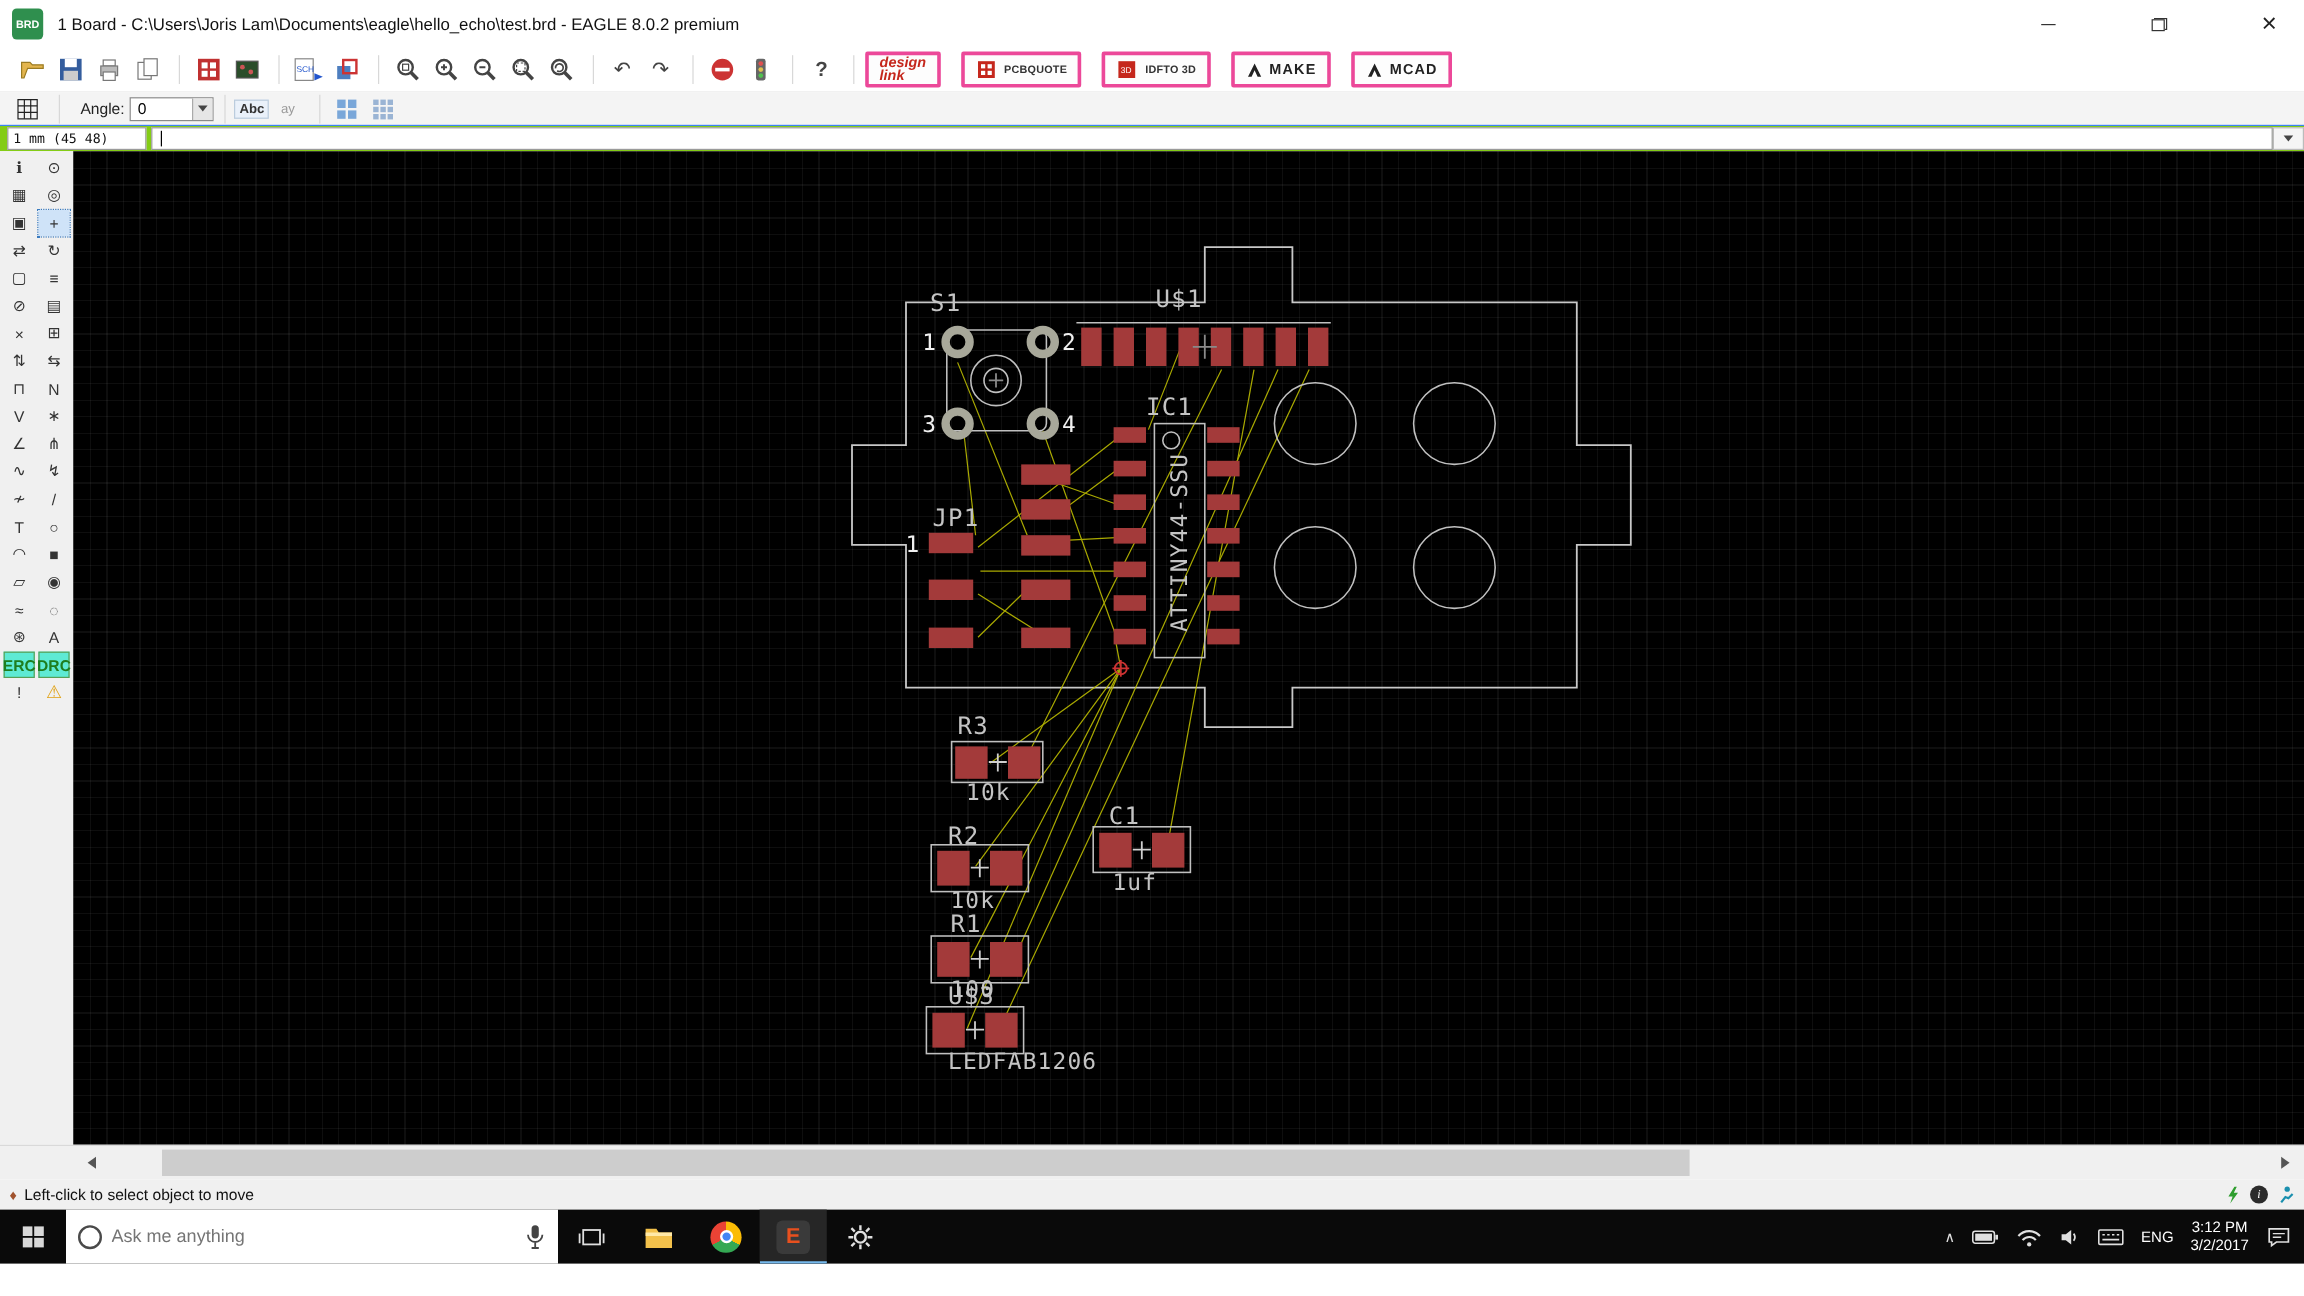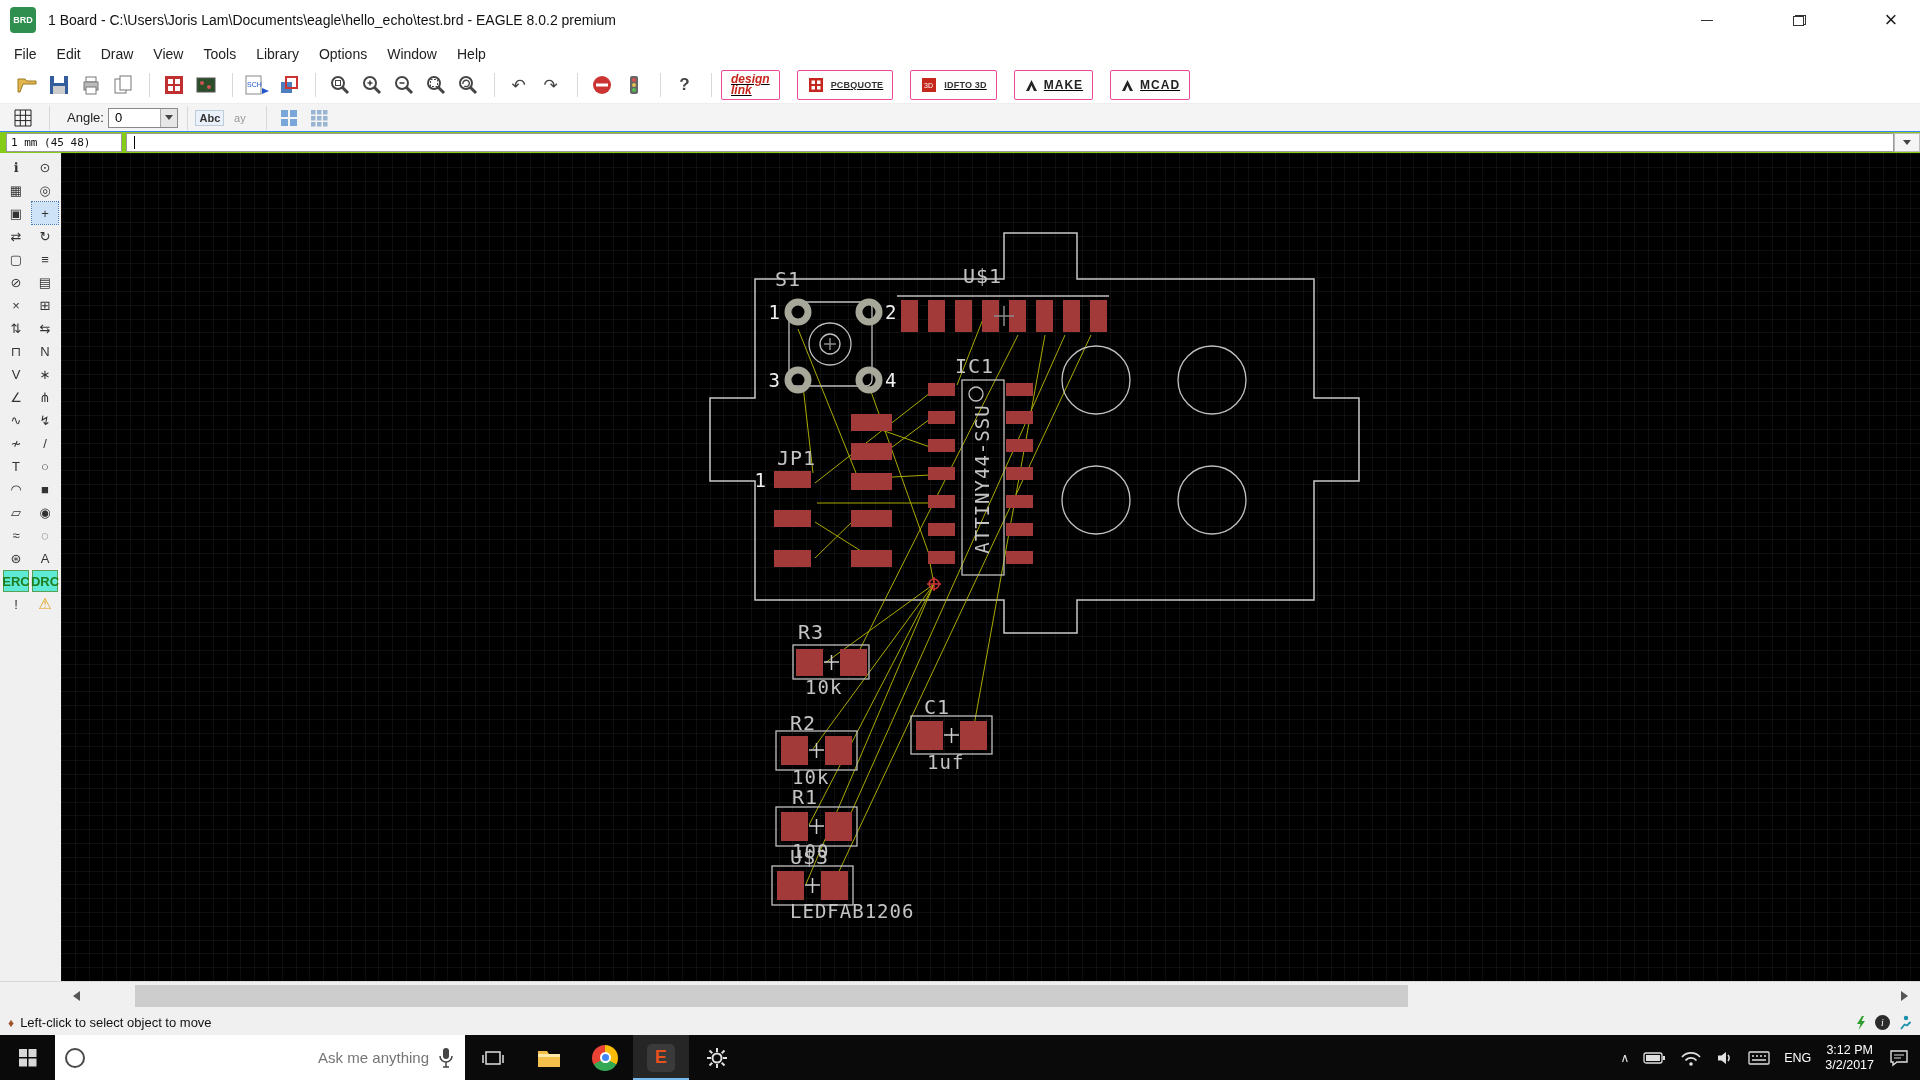--- a/index.html
+++ b/index.html
@@ -20,21 +20,21 @@
 
 
 .menubar{height:27px;display:flex;align-items:center;background:#fff;padding-left:4px;}
 .menu-item{padding:3px 10px;font-size:14px;color:#222;cursor:default;}
 
 
 .toolbar{height:37px;display:flex;align-items:center;background:#fff;padding-left:12px;border-bottom:1px solid #eee;}
 .tb-icon{width:29px;height:29px;display:flex;align-items:center;justify-content:center;margin-right:3px;border-radius:2px;}
 .tb-sep{width:1px;height:24px;background:#d8d8d8;margin:0 9px;}
 .glyph-btn{font-size:17px;color:#444;}
-.action-btn{height:30px;border:1px solid #ec4899;border-radius:2px;background:#fdfdfd;display:flex;align-items:center;padding:0 9px;margin-right:17px;text-decoration:underline;}
+.action-btn{height:30px;border:3px solid #ec4899;border-radius:2px;background:#fdfdfd;display:flex;align-items:center;padding:0 9px;margin-right:17px;}
 .two-line{display:flex;flex-direction:row;justify-content:center;font-size:9px;font-weight:bold;color:#333;line-height:10px;letter-spacing:.2px;}
 .dl-text{font-size:12px;line-height:11px;color:#c5271c;font-style:italic;font-weight:bold;}
 .mk-label{font-size:12px;font-weight:bold;color:#222;letter-spacing:1px;margin-left:5px;}
 .ab-icon{margin-right:6px;display:flex;align-items:center;}
 
 
 .parambar{height:28px;display:flex;align-items:center;background:#f4f4f4;border-bottom:1px solid #3b82f6;padding-left:10px;}
 .pb-icon{width:26px;height:24px;display:flex;align-items:center;justify-content:center;margin-right:4px;}
 .pb-label{font-size:13px;color:#222;margin:0 4px 0 8px;}
 .angle-select{width:70px;height:20px;background:#fff;border:1px solid #8a8a8a;display:flex;align-items:center;font-size:13px;padding-left:6px;position:relative;}
@@ -89,21 +89,21 @@
 .statusbar{height:25px;background:#f0f0f0;display:flex;align-items:center;padding:0 8px;font-size:13px;color:#111;}
 .status-bullet{color:#a0522d;margin-right:6px;font-size:12px;}
 .status-icons{margin-left:auto;display:flex;align-items:center;gap:8px;}
 .info-badge{width:15px;height:15px;border-radius:50%;background:#2b2b2b;color:#fff;font-size:10px;font-style:italic;font-family:"Liberation Serif",serif;display:flex;align-items:center;justify-content:center;}
 
 
 .taskbar{height:45px;background:#0a0a0a;display:flex;align-items:stretch;}
 .tb-start{width:55px;display:flex;align-items:center;justify-content:center;}
 .searchbox{width:410px;background:#fff;display:flex;align-items:center;padding:0 10px;gap:8px;}
 .cortana-ring{width:20px;height:20px;border:2px solid #4a4a4a;border-radius:50%;flex-shrink:0;}
-.search-input{flex:1;border:none;outline:none;font-size:15px;color:#555;background:transparent;text-align:right;}
+.search-input{flex:1;border:none;outline:none;font-size:15px;color:#555;background:transparent;}
 .task-btn{width:56px;display:flex;align-items:center;justify-content:center;}
 .task-btn.active{background:#262626;box-shadow:inset 0 -2px 0 #76b9ed;}
 .chrome-ball{width:26px;height:26px;border-radius:50%;background:conic-gradient(from -120deg,#ea4335 0 120deg,#fbbc05 120deg 240deg,#34a853 240deg 360deg);display:flex;align-items:center;justify-content:center;}
 .chrome-core{width:11px;height:11px;border-radius:50%;background:#4285f4;border:2px solid #fff;}
 .eagle-badge{width:28px;height:28px;border-radius:5px;background:#3a3a3a;color:#e8501e;font-weight:bold;font-size:18px;display:flex;align-items:center;justify-content:center;}
 .tray{margin-left:auto;display:flex;align-items:center;gap:14px;padding-right:10px;}
 .tray-glyph{color:#e0e0e0;font-size:12px;}
 .tray-text{color:#fff;font-size:12.5px;}
 .clock{color:#fff;font-size:12.5px;text-align:center;line-height:15px;}
 </style>
@@ -121,32 +121,20 @@
         </div>
       <div class="win-btn">
           <span class="restore-glyph"></span>
         </div>
       <div class="win-btn">
           <span class="close-glyph">×</span>
         </div>
     </div>
   </div>
 
-  <div class="menubar">
-
-  <div class="menu-item">File</div>
-      <div class="menu-item">Edit</div>
-      <div class="menu-item">Draw</div>
-      <div class="menu-item">View</div>
-      <div class="menu-item">Tools</div>
-      <div class="menu-item">Library</div>
-      <div class="menu-item">Options</div>
-      <div class="menu-item">Window</div>
-      <div class="menu-item">Help</div>
-    </div>
 
   <div class="toolbar">
     <div class="tb-icon">
         <svg width="24" height="24">
           <path d="M3 19V6h7l2 2h9v3H8l-3 8z" fill="#e3b54e" stroke="#9a7b22"></path>
         </svg>
       </div>
     <div class="tb-icon">
         <svg width="24" height="24">
           <rect x="3" y="3" width="18" height="18" fill="#345d9d"></rect>

